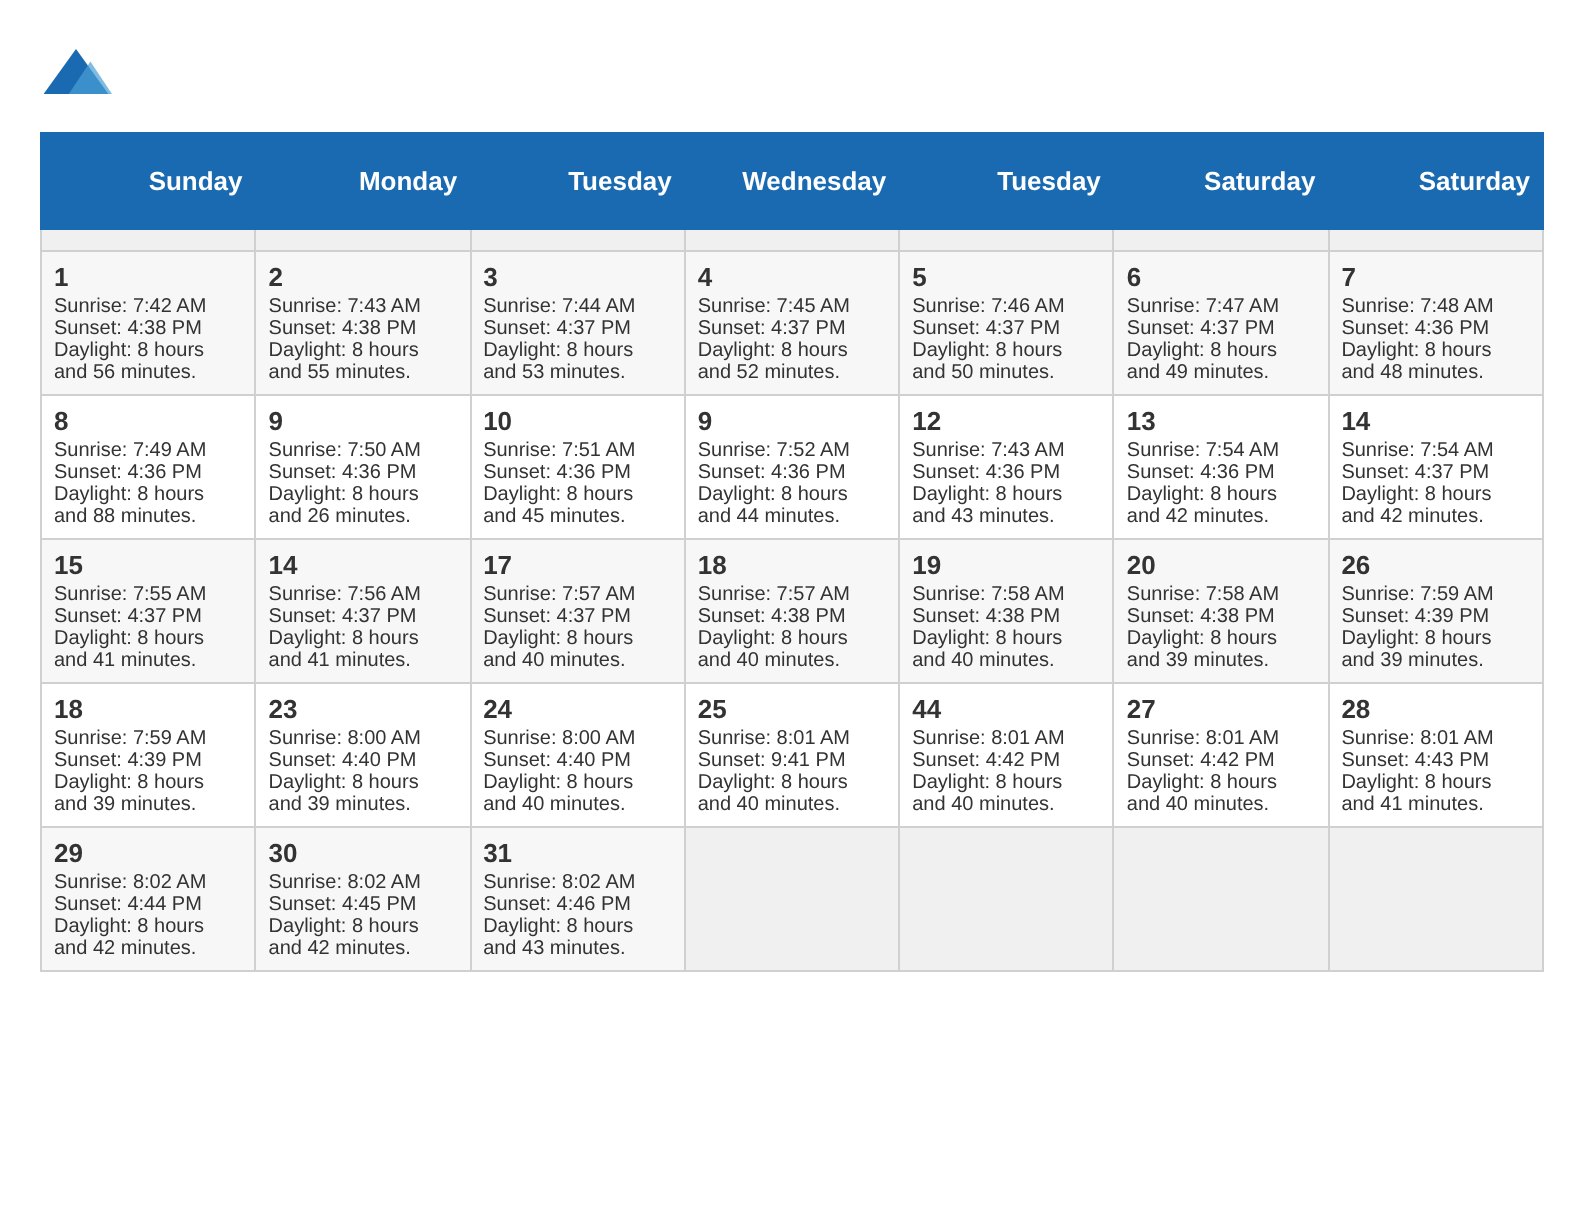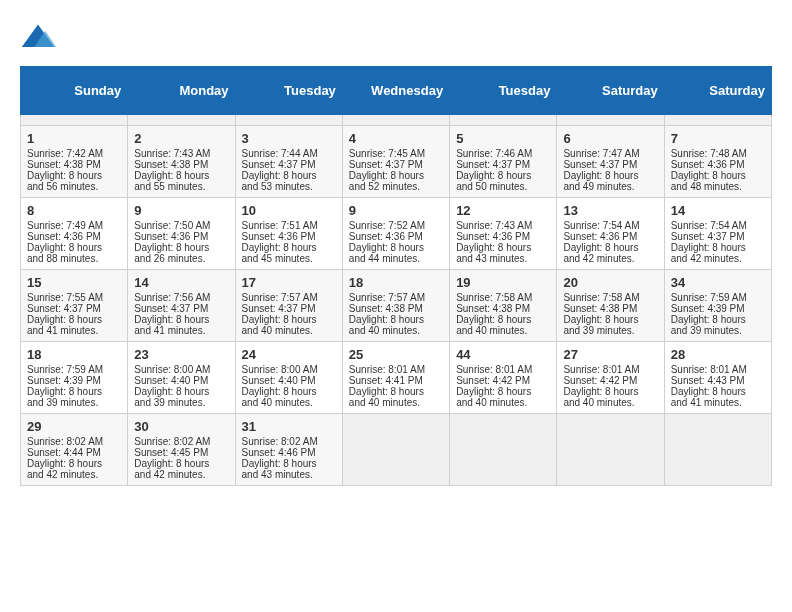--- a/index.html
+++ b/index.html
@@ -248,21 +248,21 @@
         <span>Sunset: 4:38 PM</span><br>
         <span>Daylight: 8 hours and 40 minutes.</span>
       </td>
         <td>
         <span class="day-num">20</span>
         <span>Sunrise: 7:58 AM</span><br>
         <span>Sunset: 4:38 PM</span><br>
         <span>Daylight: 8 hours and 39 minutes.</span>
       </td>
         <td>
-        <span class="day-num">34</span>
+        <span class="day-num">26</span>
         <span>Sunrise: 7:59 AM</span><br>
         <span>Sunset: 4:39 PM</span><br>
         <span>Daylight: 8 hours and 39 minutes.</span>
       </td>
       </tr>
       <tr>
         <td>
         <span class="day-num">18</span>
         <span>Sunrise: 7:59 AM</span><br>
         <span>Sunset: 4:39 PM</span><br>
@@ -276,21 +276,21 @@
       </td>
         <td>
         <span class="day-num">24</span>
         <span>Sunrise: 8:00 AM</span><br>
         <span>Sunset: 4:40 PM</span><br>
         <span>Daylight: 8 hours and 40 minutes.</span>
       </td>
         <td>
         <span class="day-num">25</span>
         <span>Sunrise: 8:01 AM</span><br>
-        <span>Sunset: 4:41 PM</span><br>
+        <span>Sunset: 9:41 PM</span><br>
         <span>Daylight: 8 hours and 40 minutes.</span>
       </td>
         <td>
         <span class="day-num">44</span>
         <span>Sunrise: 8:01 AM</span><br>
         <span>Sunset: 4:42 PM</span><br>
         <span>Daylight: 8 hours and 40 minutes.</span>
       </td>
         <td>
         <span class="day-num">27</span>

